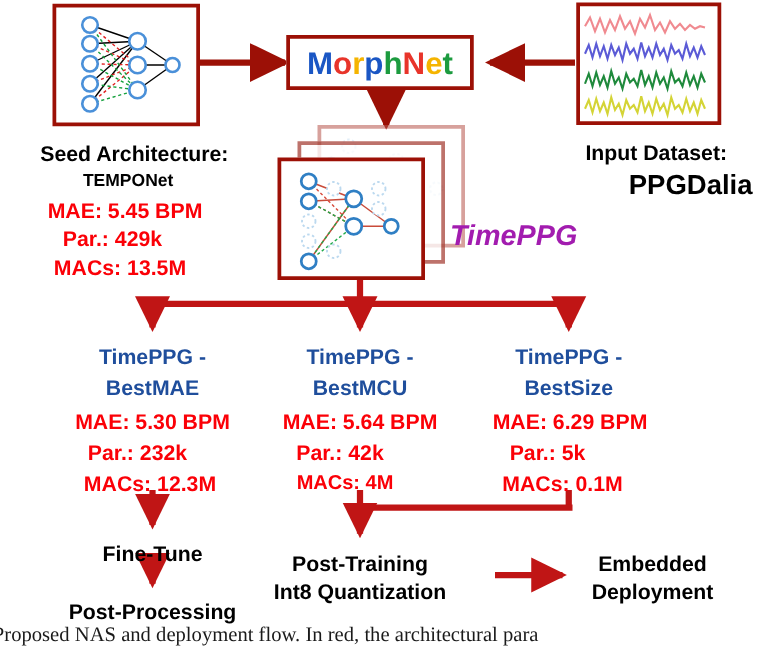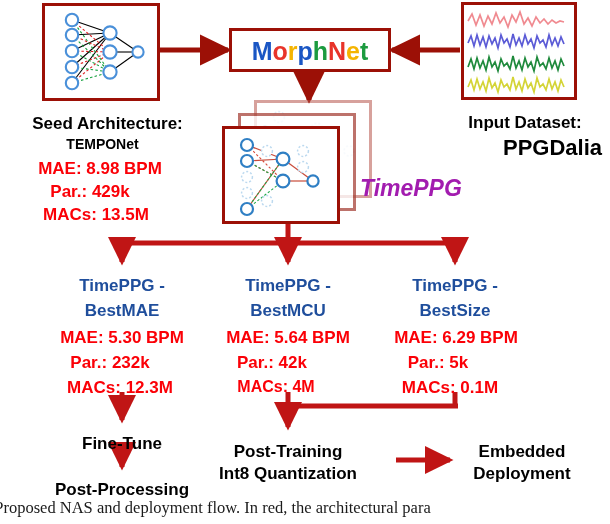--- a/index.html
+++ b/index.html
@@ -91,25 +91,25 @@
       <circle cx="65" cy="27" r="6.6"></circle>
       <circle cx="65" cy="46" r="6.6"></circle>
       <circle cx="65" cy="66" r="6.6"></circle>
       <circle cx="93" cy="46" r="5.6"></circle>
     </g>
   </svg>
 </div>
 
 <div class="cap-txt black" style="left:0px;top:104px;width:215px;font-size:17px;">Seed Architecture:</div>
 <div class="cap-txt black" style="left:0px;top:126px;width:205px;font-size:14px;">TEMPONet</div>
-<div class="cap-txt red" style="left:0px;top:149px;width:200px;font-size:17px;">MAE: 8.98 BPM</div>
+<div class="cap-txt red" style="left:0px;top:149px;width:200px;font-size:17px;">MAE: 5.45 BPM</div>
 <div class="cap-txt red" style="left:0px;top:172px;width:180px;font-size:17px;">Par.: 429k</div>
 <div class="cap-txt red" style="left:0px;top:195px;width:192px;font-size:17px;">MACs: 13.5M</div>
 
-<div class="box" style="left:229px;top:28px;width:162px;height:44px;">
+<div class="box" style="left:229px;top:28px;width:150px;height:44px;">
   <div class="morph" id="morph-text" style="text-align:center;line-height:40px;"><span style="color: rgb(26, 86, 196);">M</span><span style="color: rgb(232, 52, 42);">o</span><span style="color: rgb(245, 180, 0);">r</span><span style="color: rgb(26, 86, 196);">p</span><span style="color: rgb(28, 155, 63);">h</span><span style="color: rgb(232, 52, 42);">N</span><span style="color: rgb(245, 180, 0);">e</span><span style="color: rgb(28, 155, 63);">t</span></div>
 </div>
 
 <div class="box" style="left:461px;top:2px;width:116px;height:98px;">
   <svg width="110" height="92">
     <path d="M4,16 L8,9 L12,20 L16,10 L20,21 L24,11 L28,19 L32,8 L36,18 L40,12
              L44,22 L48,10 L52,17 L56,7 L60,19 L64,13 L68,21 L72,12 L76,18
              L80,14 L84,19 L88,15 L92,18 L96,16 L100,17" stroke="#f08a90" stroke-width="1.7" fill="none"></path>
     <path d="M4,38 L7,31 L10,41 L13,30 L16,40 L19,32 L22,42 L25,31 L28,39
              L31,33 L34,43 L37,30 L40,38 L43,34 L46,42 L49,29 L52,40 L55,33

